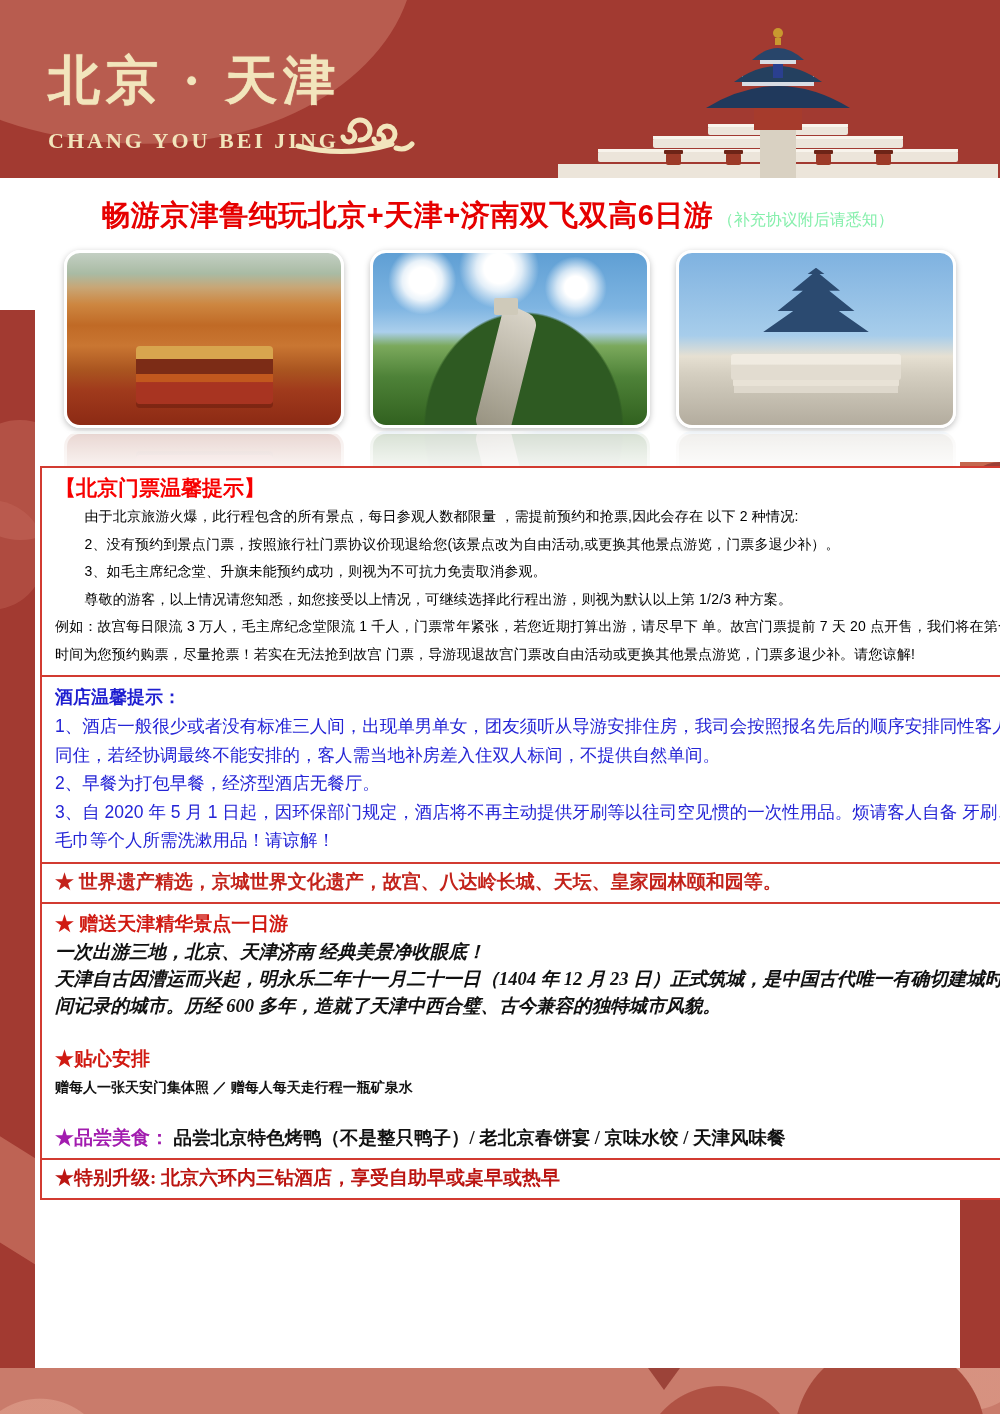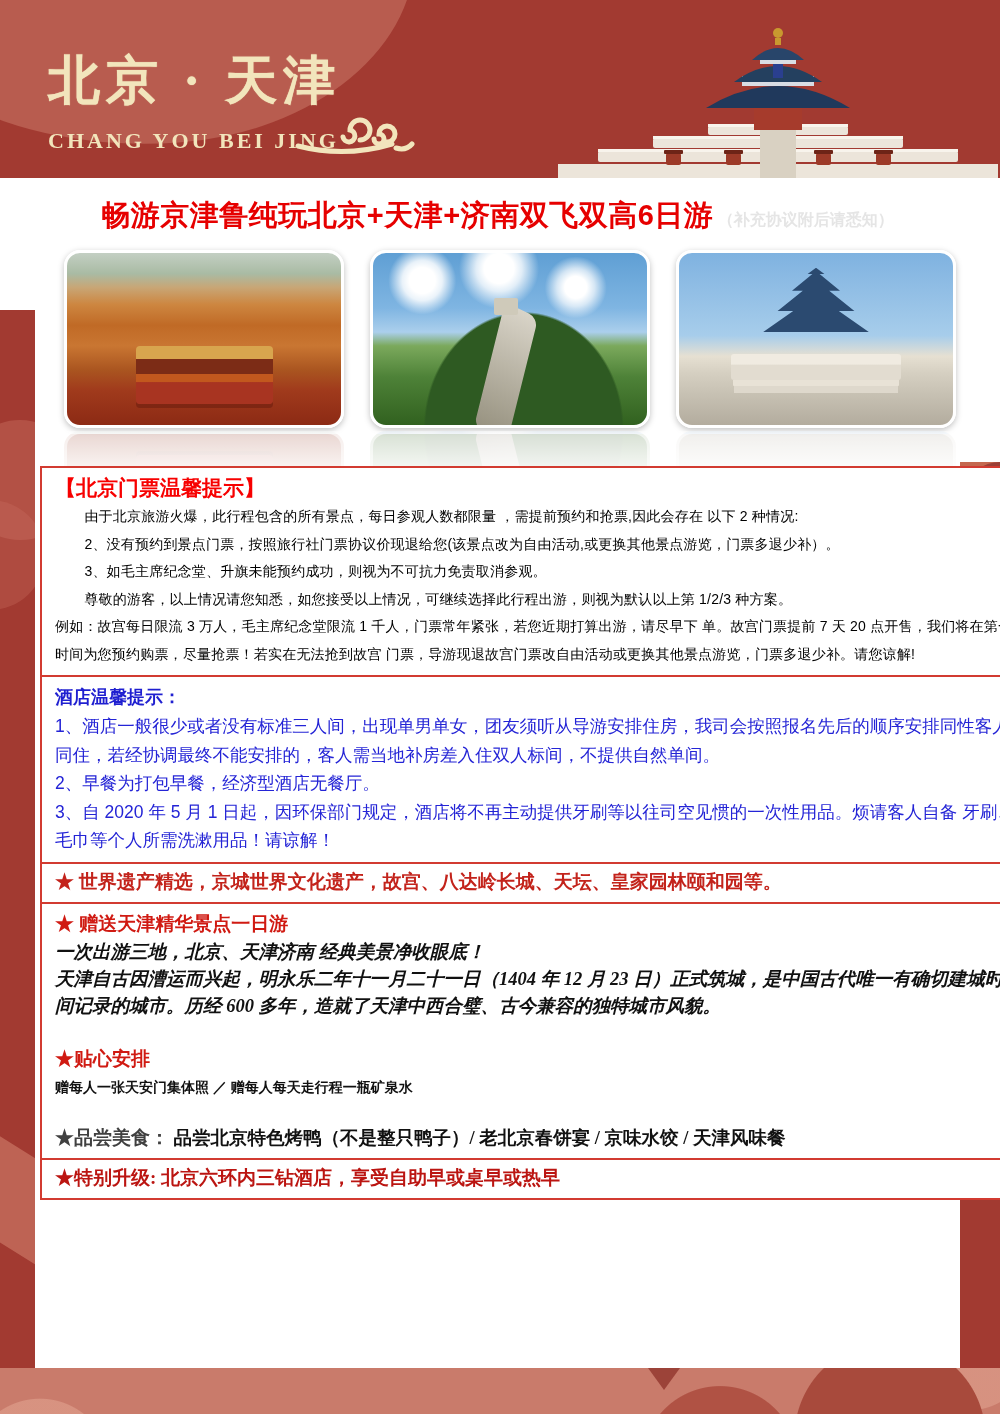--- a/index.html
+++ b/index.html
@@ -41,21 +41,21 @@
   .logo-cn{position:absolute;left:48px;top:46px;width:420px;font-family:"Liberation Serif",serif;
     font-size:52px;font-weight:700;color:#f2e5bc;letter-spacing:6px;text-shadow:0 0 1px #f2e5bc;}
   .logo-en{position:absolute;left:48px;top:128px;font-family:"Liberation Serif",serif;
     font-size:22px;font-weight:700;color:#f2e5bc;letter-spacing:3px;}
   .swirl{position:absolute;left:290px;top:100px;}
   .temple-cutout{position:absolute;right:2px;top:8px;}
 
   
   .title-row{position:absolute;left:35px;top:196px;width:925px;text-align:center;z-index:3;white-space:nowrap;}
   .title-main{font-size:29px;font-weight:800;color:#e60000;letter-spacing:.5px;}
-  .title-note{font-family:"Liberation Serif",serif;font-size:16px;font-weight:700;color:#e5e5e5;}
+  .title-note{font-family:"Liberation Serif",serif;font-size:16px;font-weight:400;color:#86efac;}
 
   
   .photo-row{position:absolute;left:64px;top:250px;width:876px;display:flex;gap:26px;z-index:3;}
   .photo-wrap{width:280px;}
   .photo{width:280px;height:178px;border-radius:16px;border:3px solid #fff;box-sizing:border-box;
     box-shadow:0 2px 6px rgba(0,0,0,.25);position:relative;overflow:hidden;}
   .refl-clip{height:56px;overflow:hidden;margin-top:3px;position:relative;}
   .refl{transform:scaleY(-1);opacity:.30;box-shadow:none;border-color:rgba(255,255,255,.6);}
   .refl-fade{position:absolute;left:0;top:0;width:100%;height:100%;
     background:linear-gradient(180deg, rgba(255,255,255,.35) 0%, #ffffff 92%);}
@@ -96,21 +96,21 @@
 
   .tb-title{color:#1f1fd0;font-weight:800;font-size:18px;line-height:30px;}
   .tb-p{color:#2424d6;font-size:17.5px;line-height:28.5px;font-weight:500;}
 
   .tc-line{color:#c3231b;font-family:Liberation Serif, serif;font-weight:600;font-size:19px;line-height:26px;}
 
   .td-head{color:#d01a12;font-weight:800;font-size:19px;line-height:30px;}
   .td-serif{color:#111;font-family:"Liberation Serif",serif;font-weight:600;font-size:18.5px;line-height:27px;font-style:italic;}
   .td-gap{height:24px;}
   .td-care-line{color:#111;font-weight:700;font-size:14px;line-height:27px;}
-  .td-food .lbl{color:#404040;font-family:"Liberation Serif",serif;font-weight:800;font-size:19px;margin-top:13px;}
+  .td-food .lbl{color:#a21caf;font-family:"Liberation Serif",serif;font-weight:800;font-size:19px;margin-top:13px;}
   .td-food .txt{color:#111;font-family:"Liberation Serif",serif;font-weight:600;font-size:18.5px;}
 
   .te-line{color:#bb1511;font-family:"Liberation Serif",serif;font-weight:800;font-size:19px;line-height:26px;}
 </style>
 </head>
 <body>
 
 <div class="page">
 
   <div class="bg-wave-topleft"></div>

